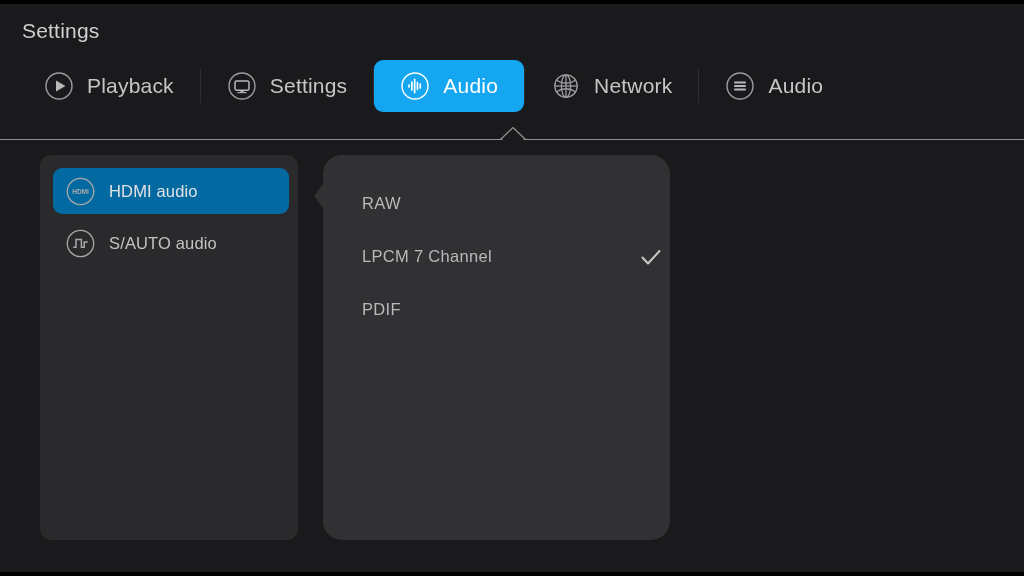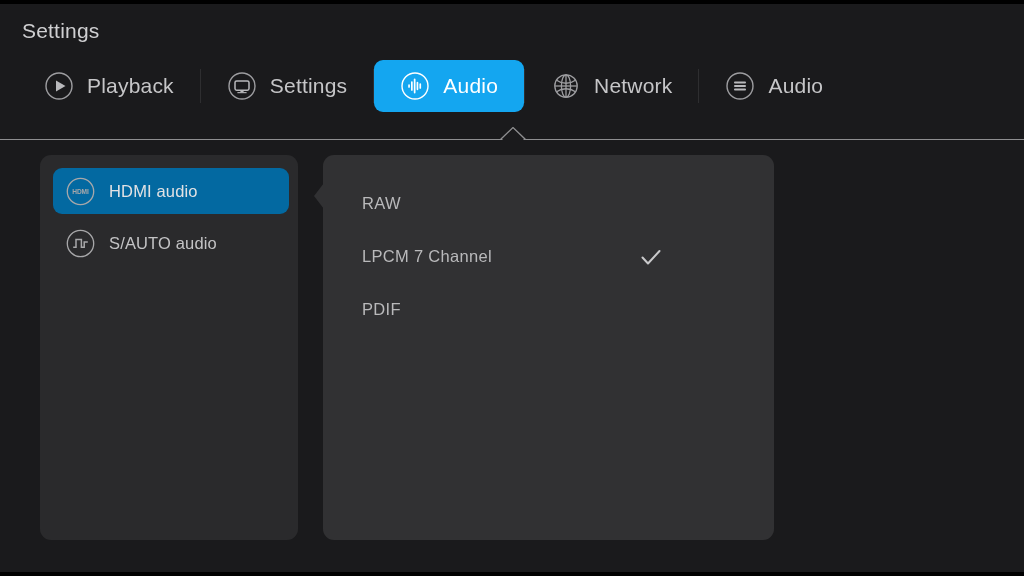--- a/index.html
+++ b/index.html
@@ -69,22 +69,22 @@
   #tab-caret svg { display:block; }
 
   
   #left-panel {
     position:absolute; left:40px; top:155px;
     width:258px; height:385px;
     background:#2a2a2c; border-radius:11px;
   }
   #right-panel {
     position:absolute; left:323px; top:155px;
-    width:451px; height:385px;
-    background:#313133; border-radius:11px;
+    width:347px; height:385px;
+    background:#313133; border-radius:19px;
   }
   #right-notch {
     position:absolute; left:314px; top:183px;
     width:10px; height:26px;
   }
   #right-notch svg { display:block; }
 
   
   #left-list {
     position:absolute; left:13px; top:13px; right:9px;

